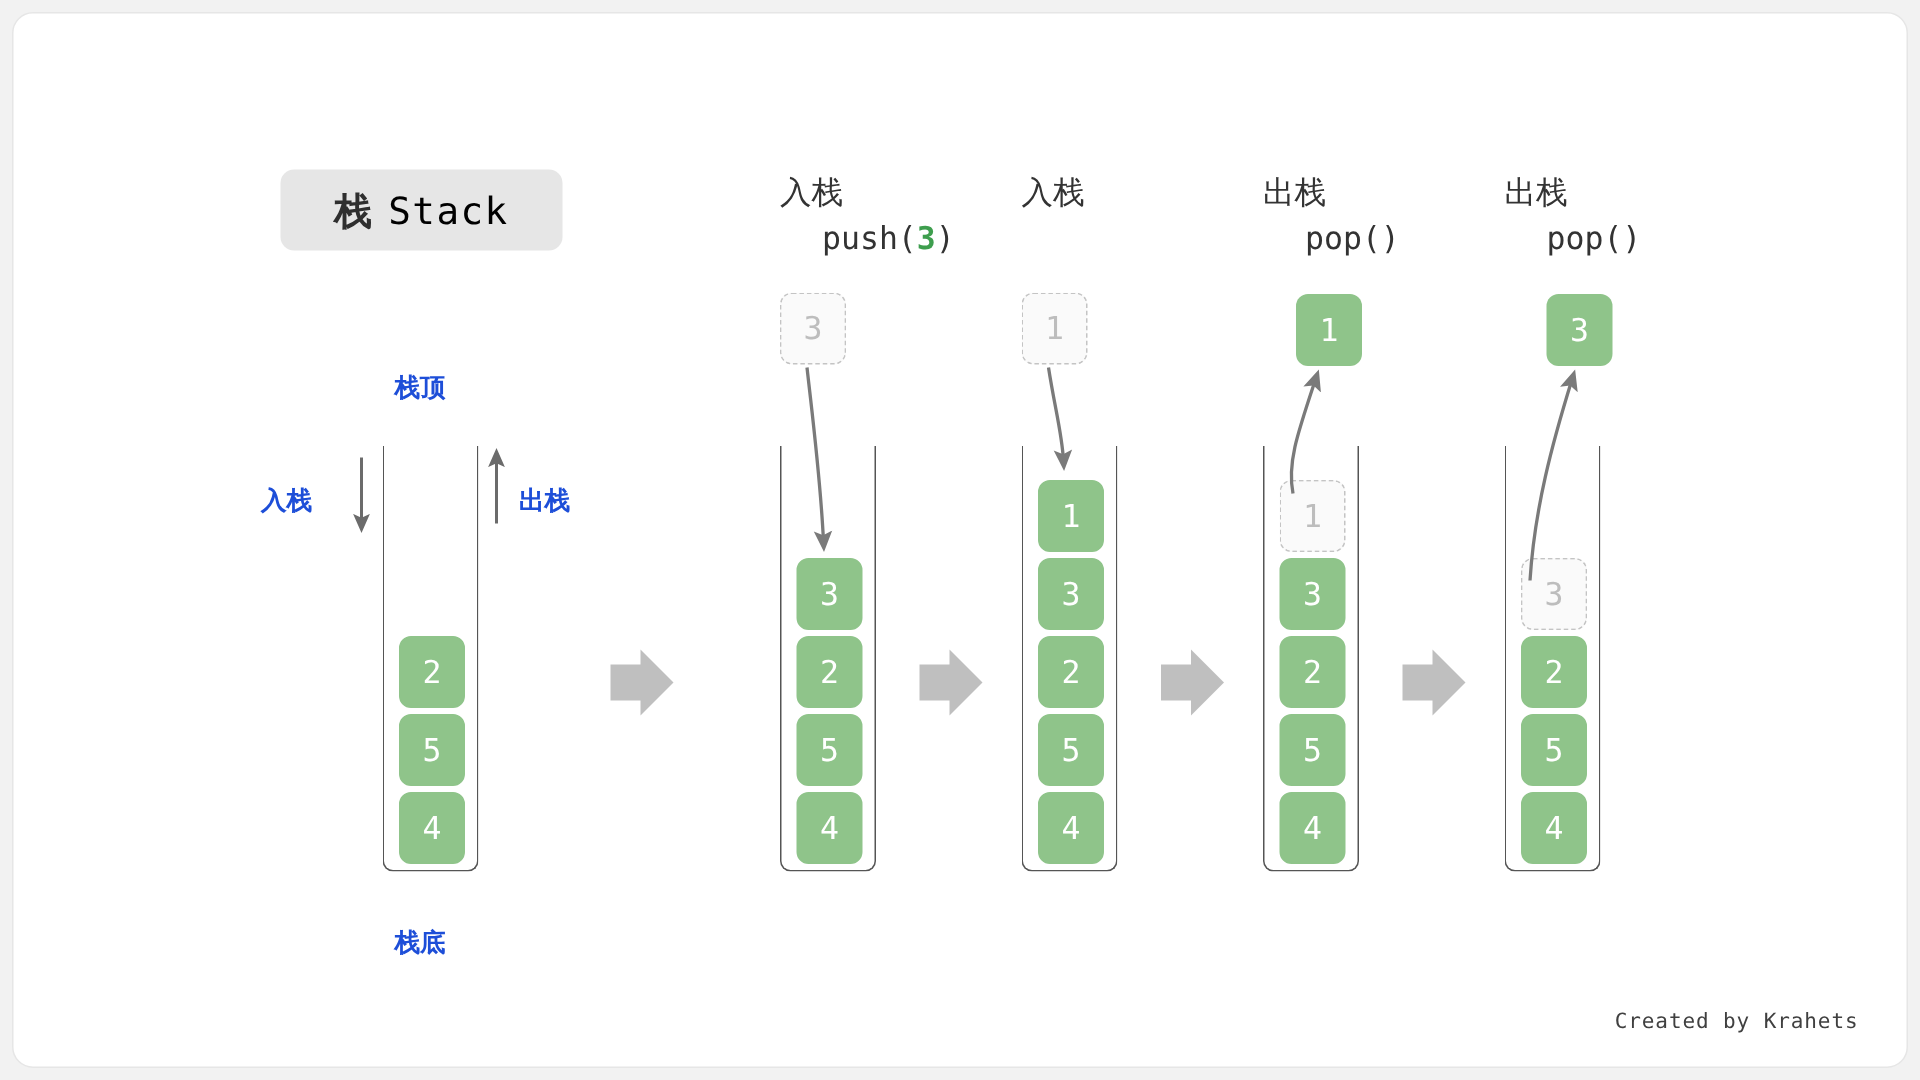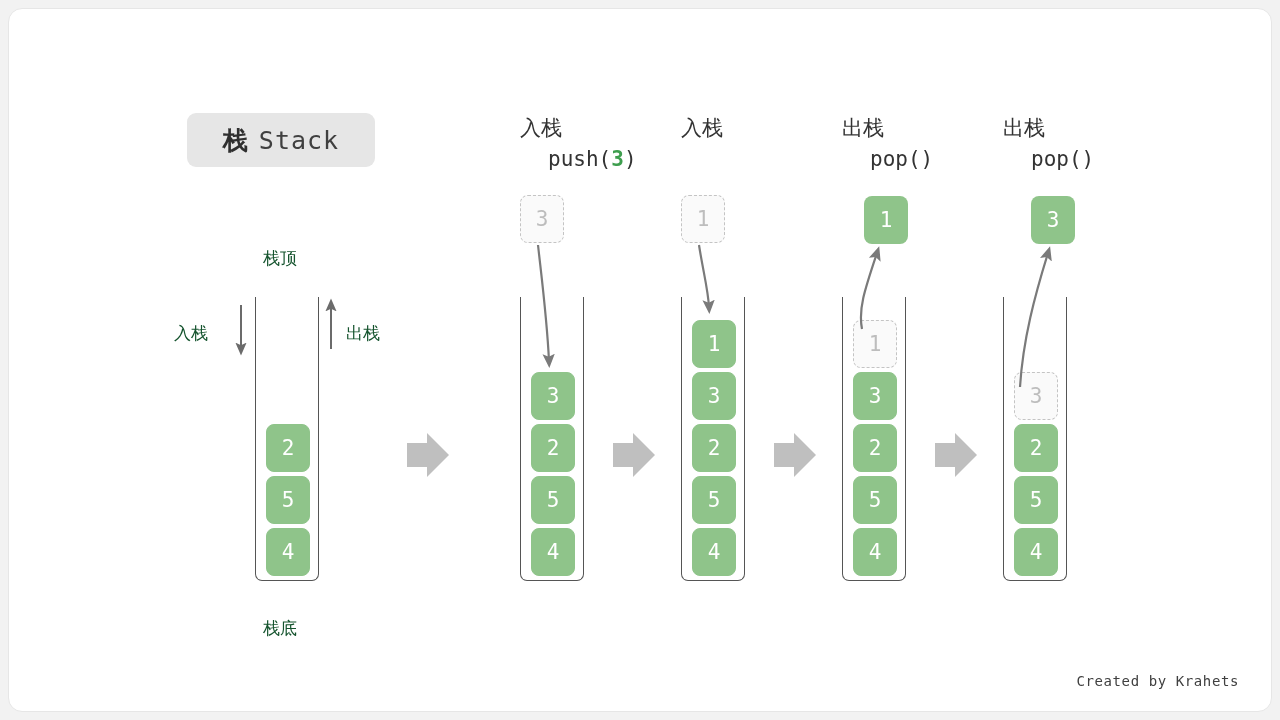--- a/index.html
+++ b/index.html
@@ -58,21 +58,21 @@
     font-family: "DejaVu Sans", sans-serif;
     font-size: 25px;
     font-weight: bold;
     color: #2f2f2f;
     letter-spacing: 0px;
   }
   .title-badge .t-en {
     font-family: "DejaVu Sans Mono", monospace;
     font-size: 25px;
     font-weight: normal;
-    color: #404040;
+    color: #000000;
     margin-left: 11px;
     letter-spacing: 1px;
   }
 
   
   .col-head {
     position: absolute;
     width: 170px;
     text-align: left;
   }
@@ -164,22 +164,22 @@
     background: #fafafa;
     color: #bdbdbd;
     border: 1.6px dashed #c4c4c4;
   }
 
   
   .lbl {
     position: absolute;
     font-family: "DejaVu Sans", sans-serif;
     font-size: 17px;
-    font-weight: normal;
-    color: #14532d;
+    font-weight: bold;
+    color: #1d4ed8;
     white-space: nowrap;
   }
 
   
   .footer {
     position: absolute;
     right: 32px;
     bottom: 22px;
     font-family: "DejaVu Sans Mono", monospace;
     font-size: 14px;

